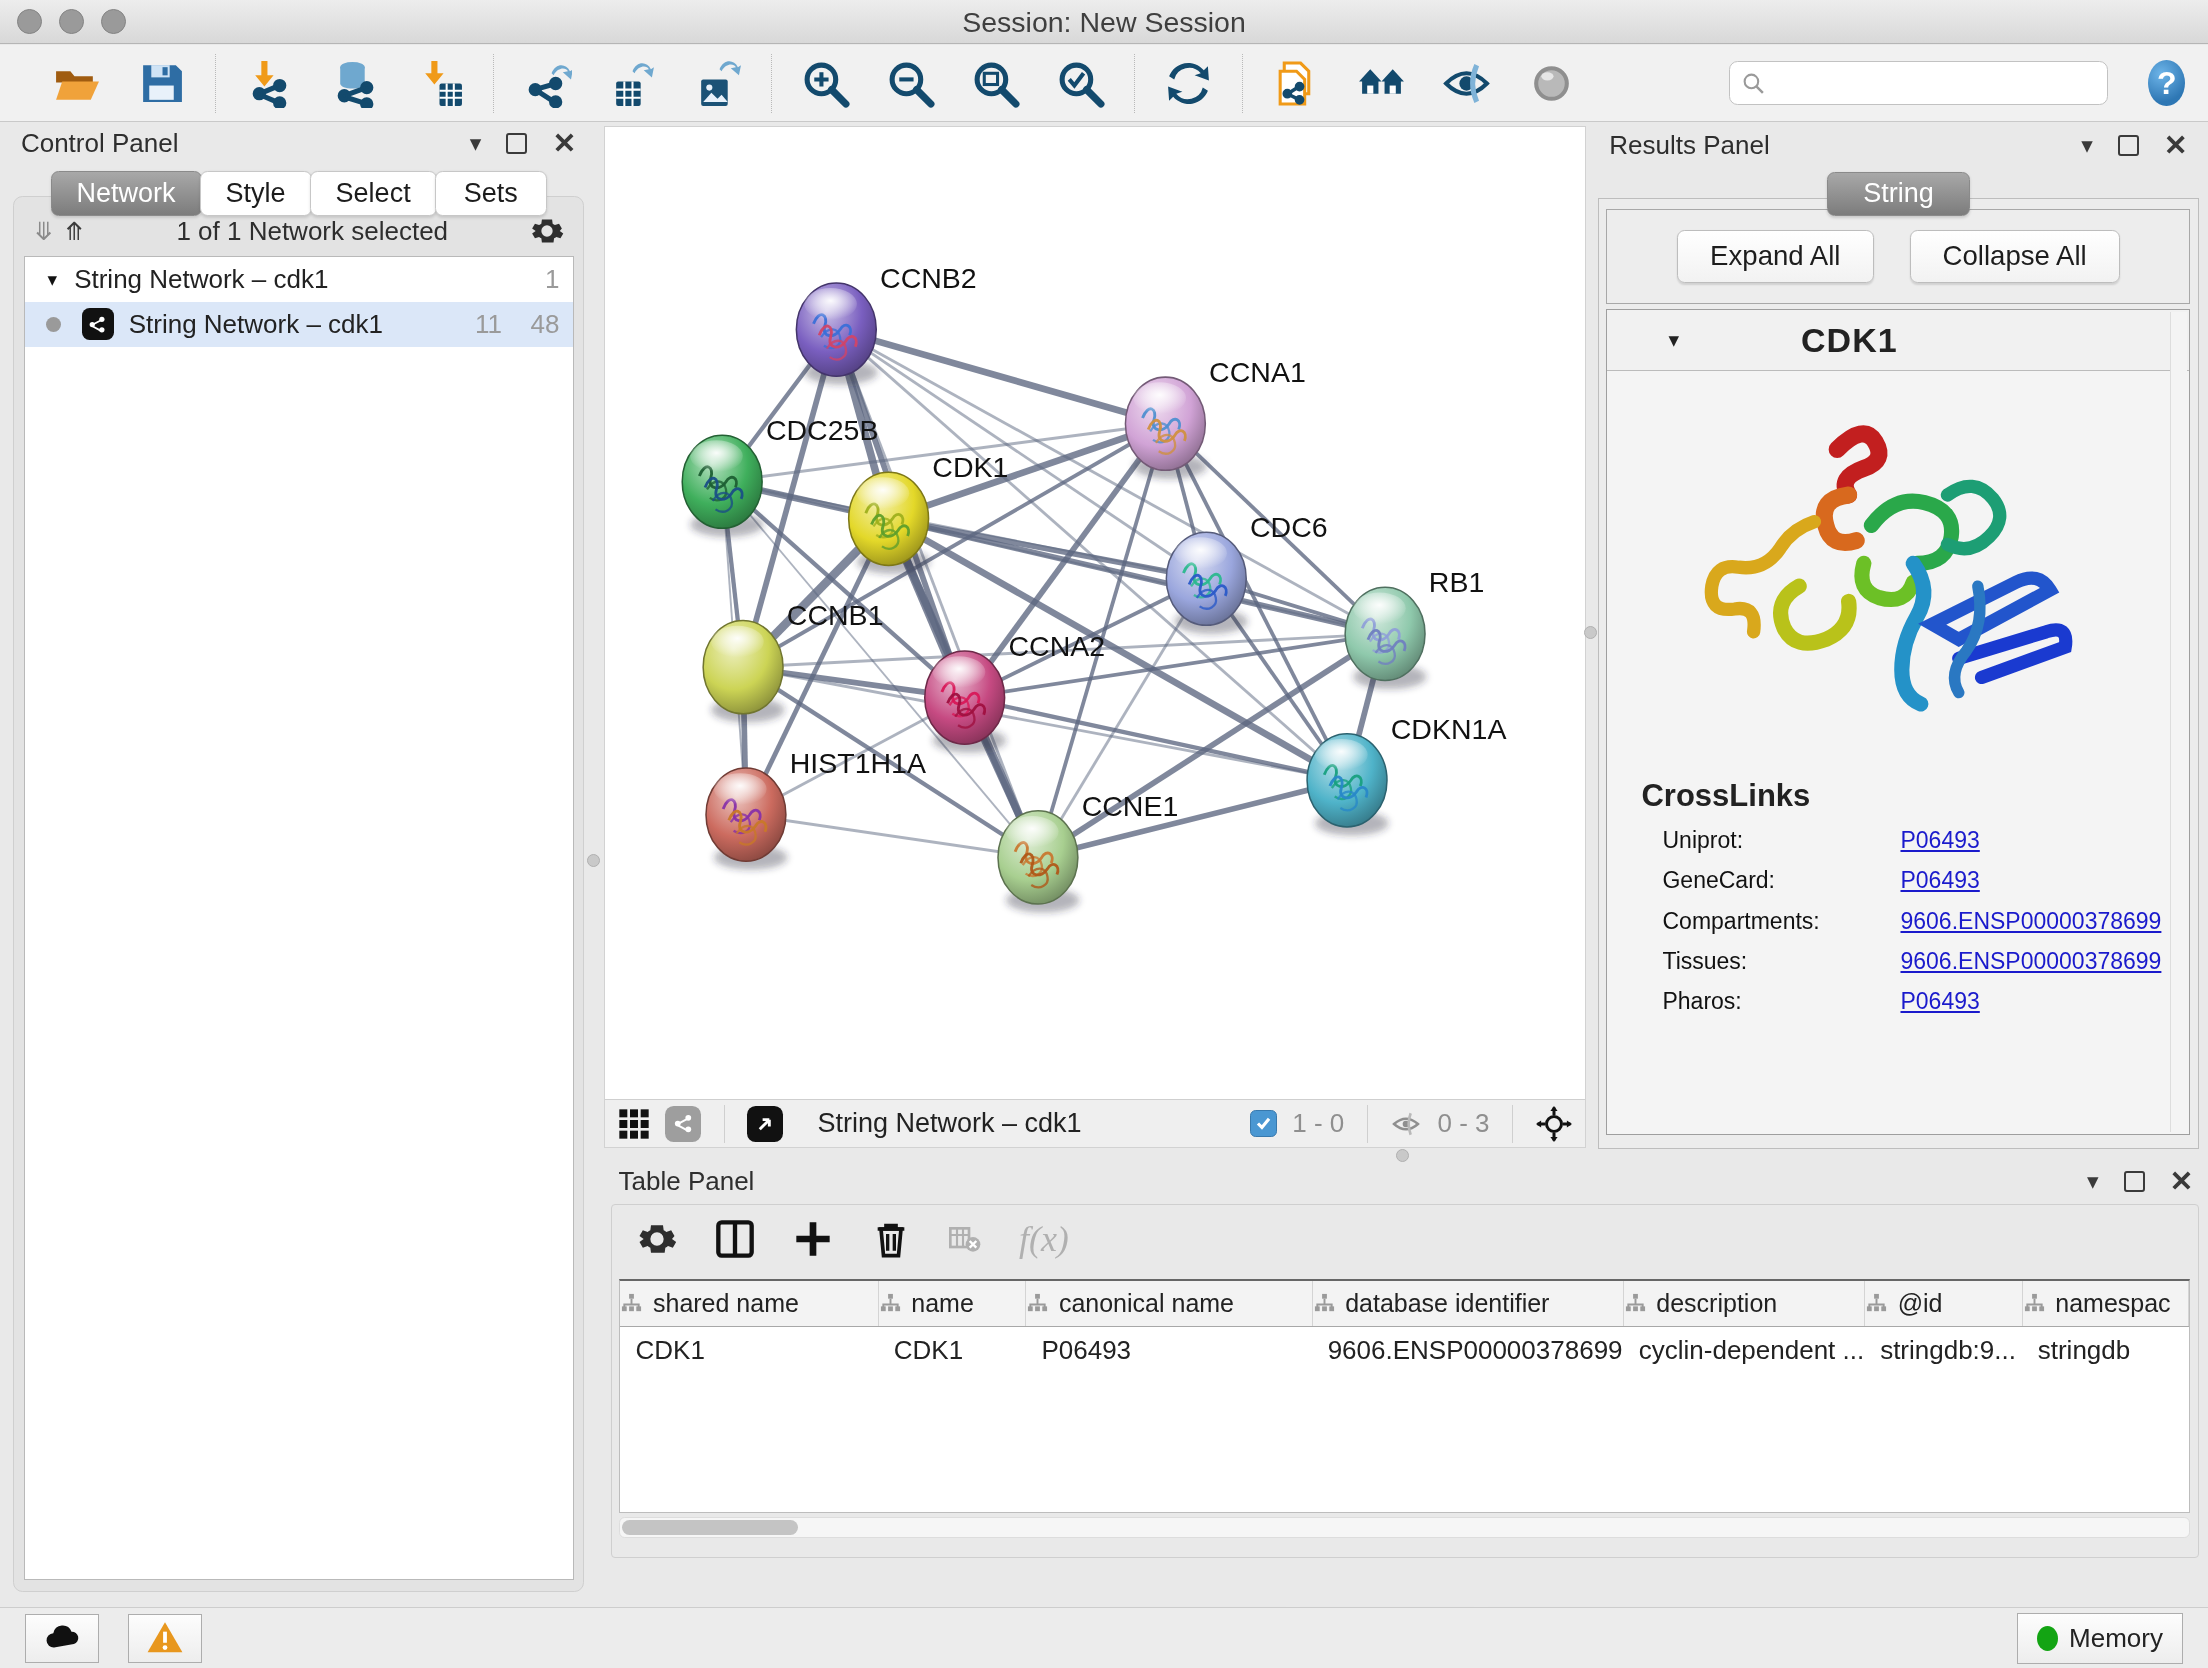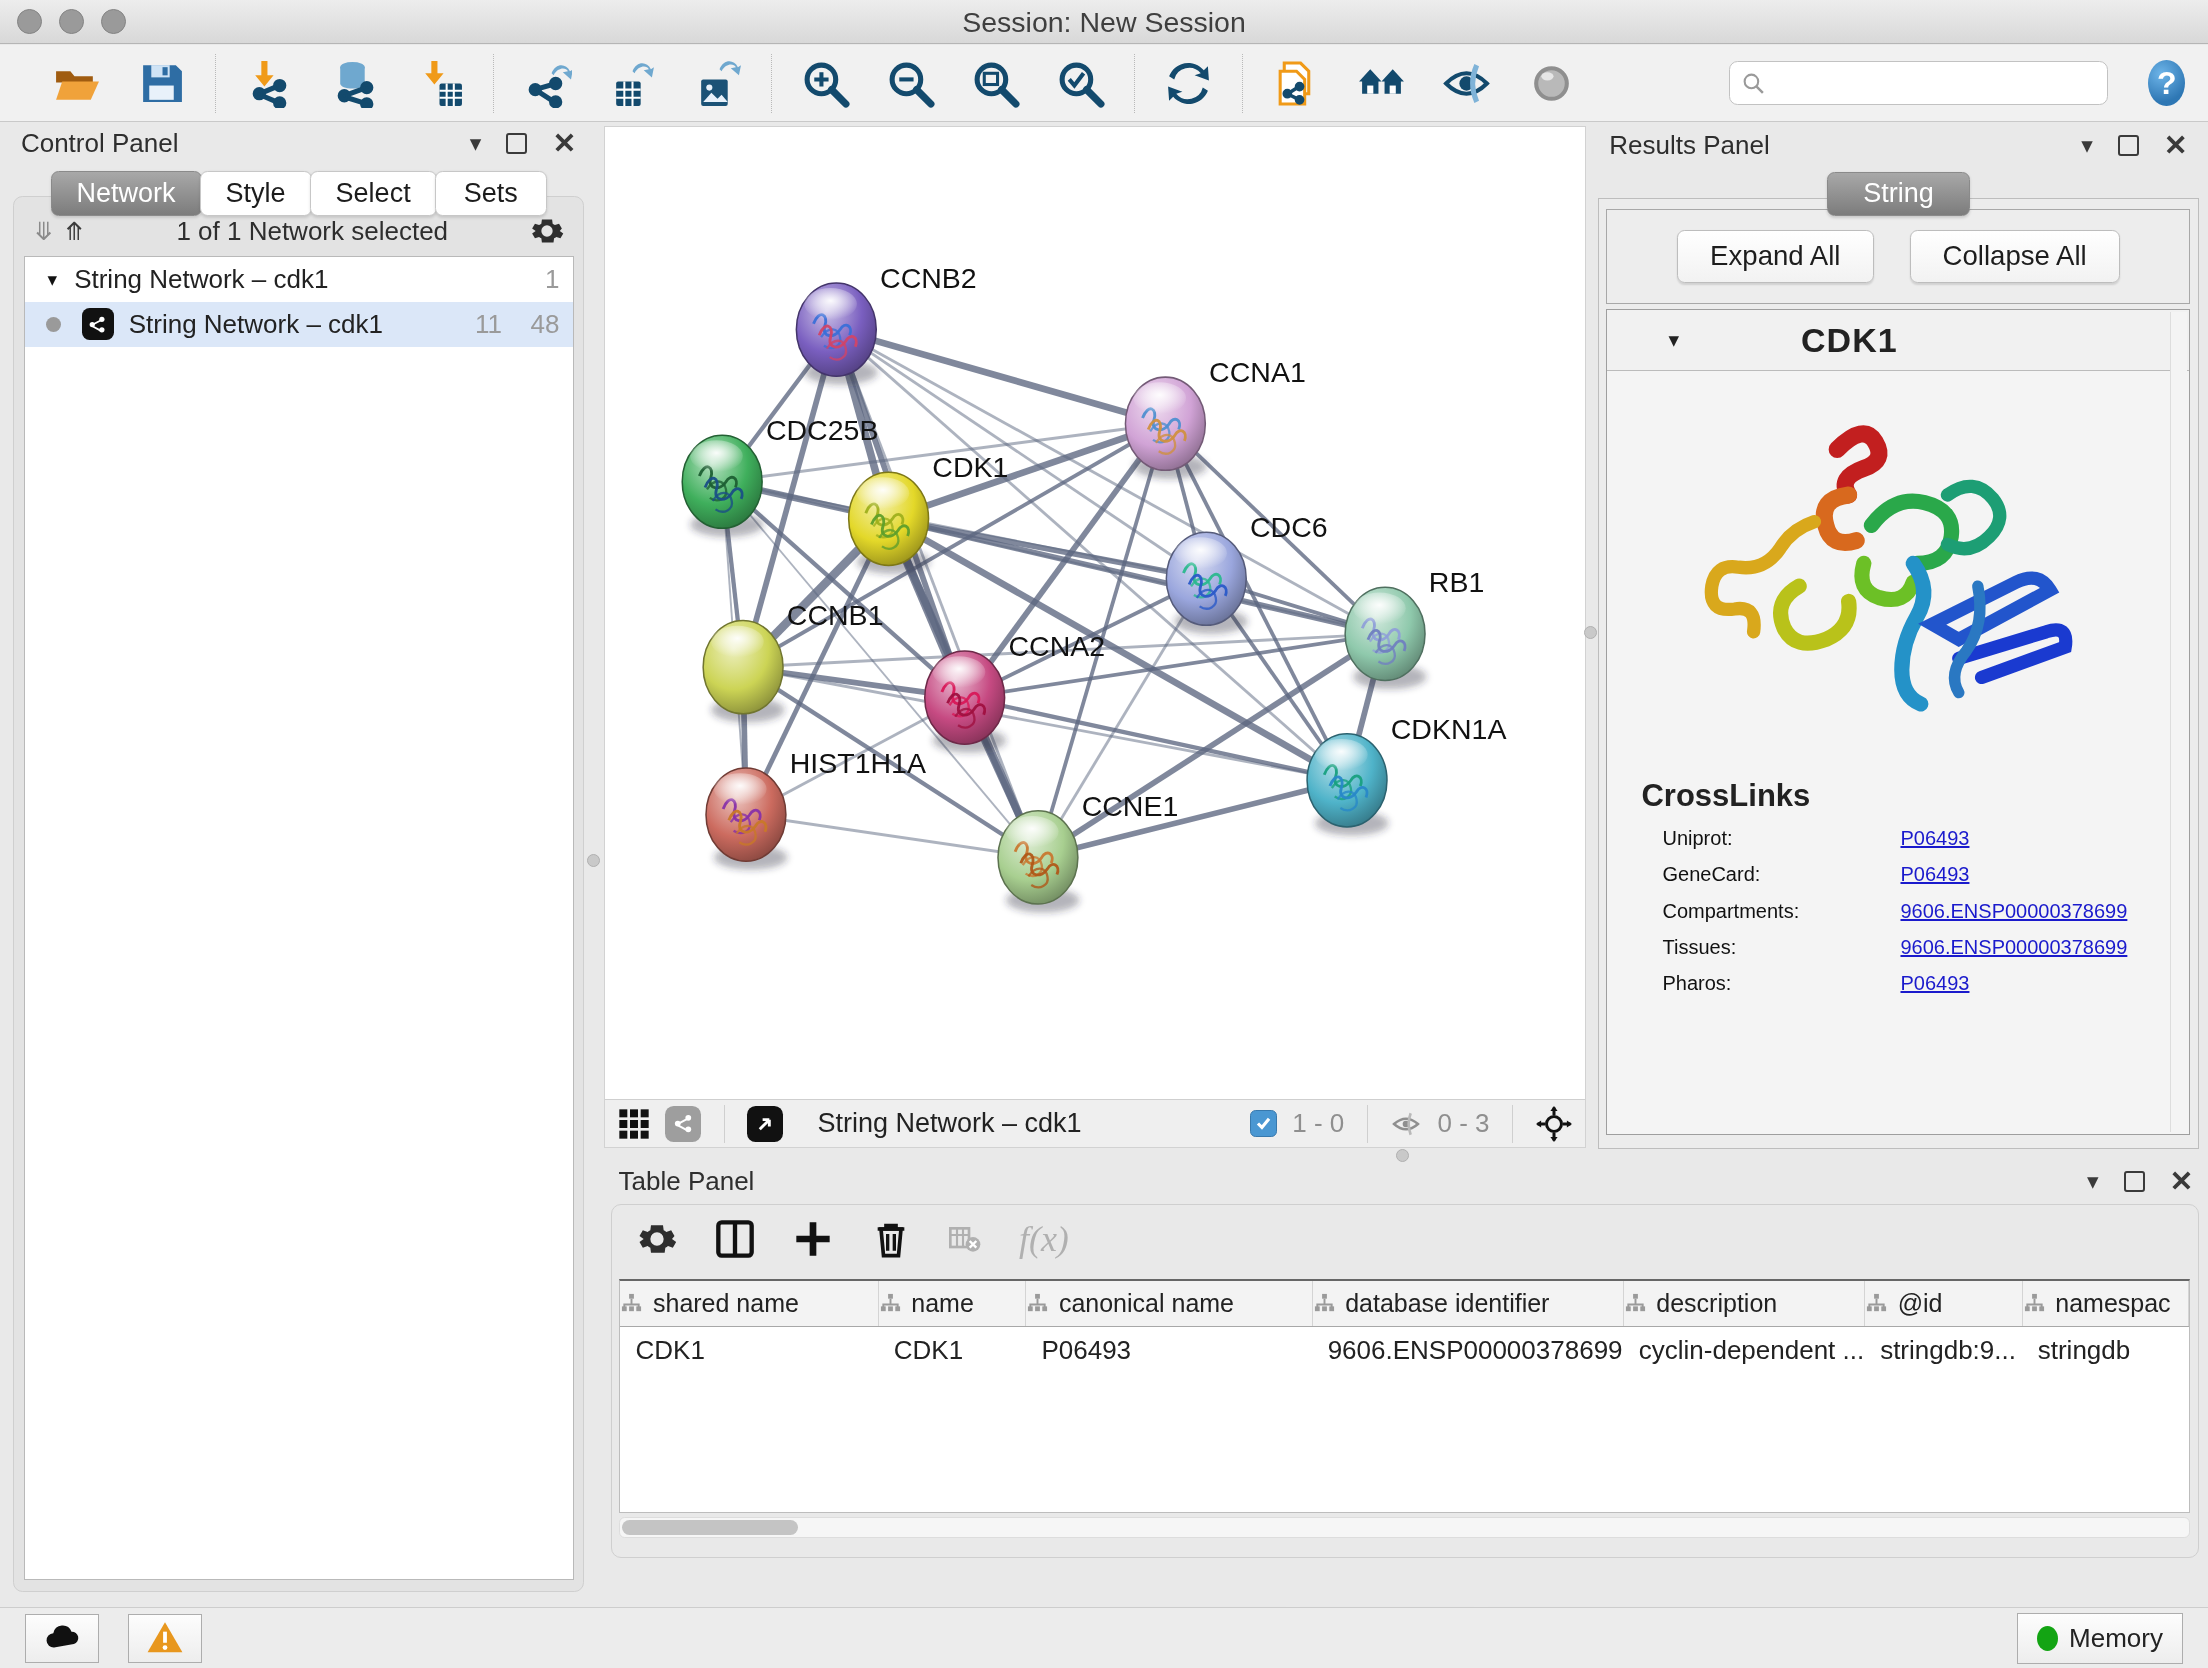--- a/index.html
+++ b/index.html
@@ -103,29 +103,29 @@
   .rp-btn { background:linear-gradient(#ffffff,#f2f2f2); border:1px solid #bdbdbd; border-radius:7.6px;
     font-size:27.6px; padding:9.5px 32px; color:#1d1d1d; box-shadow:0 1.9px 1.9px rgba(0,0,0,.12); }
   .rp-entry { margin-top:5.7px; border:1px solid #9e9e9e; background:#f4f4f4; height:826px; position:relative; }
   .entry-head { display:flex; align-items:center; height:61px; border-bottom:1px solid #bbb; background:#f1f1f1; }
   .entry-head .tri { margin-left:61px; font-size:21px; }
   .entry-gene { font-size:34px; font-weight:bold; margin-left:122px; letter-spacing:1px; }
   .entry-desc { font-size:28.5px; padding:15px 0 13.3px 25px; border-bottom:1px solid #d8d8d8; background:#f6f6f6; }
   .protein-wrap { height:399px; display:flex; align-items:center; justify-content:center; }
   .crosslinks { font-family:Liberation Sans, sans-serif; padding:7.6px 0 0 34px; }
   .cl-title { font-size:31px; font-weight:bold; margin-bottom:9.5px; }
-  .cl-row { display:flex; font-size:20px; margin:13.3px 0 13.3px 21px;align-items:flex-end; }
+  .cl-row { display:flex; font-size:23px; margin:13.3px 0 13.3px 21px;align-items:flex-end; }
   .cl-label { width:238px; color:#111; }
   .cl-link { color:#1a1acc; text-decoration:underline; }
   .rp-scroll { position:absolute; right:1.9px; top:1.9px; bottom:1.9px; width:17px; background:#f4f4f4; border-left:1px solid #ddd; }
   
   .table-panel { position:absolute; left:609px; top:1162px; width:1594px; height:439px; }
   .tp-head { padding:0 9.5px; height:38px; }
   .tp-box { position:absolute; left:1.9px; top:42px; width:1588px; height:354px;
-    background:#e9e9e9; border:1px solid #cfcfcf; border-radius:10px; }
+    background:#e9e9e9; border:1px solid #cfcfcf; border-radius:4px; }
   .tp-toolbar { height:68px; display:flex; align-items:center; gap:38px; padding:0 25px; }
   .tp-toolbar svg { width:40px; height:40px; }
   .fx { font-family:"Liberation Serif", serif; font-style:italic; font-size:36px; color:#b0b0b0; }
   .tablewrap { position:absolute; left:7.6px; top:74px; right:7.6px; height:234px; background:#fff; border:1px solid #bdbdbd; border-top:2.9px solid #666; }
   .thead { display:flex; height:46px; background:#f3f3f3; border-bottom:1.9px solid #a8a8a8; }
   .th { display:flex; align-items:center; justify-content:flex-start; gap:9.5px; font-size:25px; color:#222; border-right:1px solid #d4d4d4; overflow:hidden; white-space:nowrap; }
   .th svg { width:23px; height:23px; flex:none; }
   .trow { display:flex; height:44px; }
   .td { font-size:26px; padding:7.6px 3.8px 0 15px; white-space:nowrap; overflow:hidden; }
   .hscroll { position:absolute; left:7.6px; right:7.6px; top:312px; height:21px; background:#f6f6f6; border:1px solid #ddd; border-radius:5.7px; }

